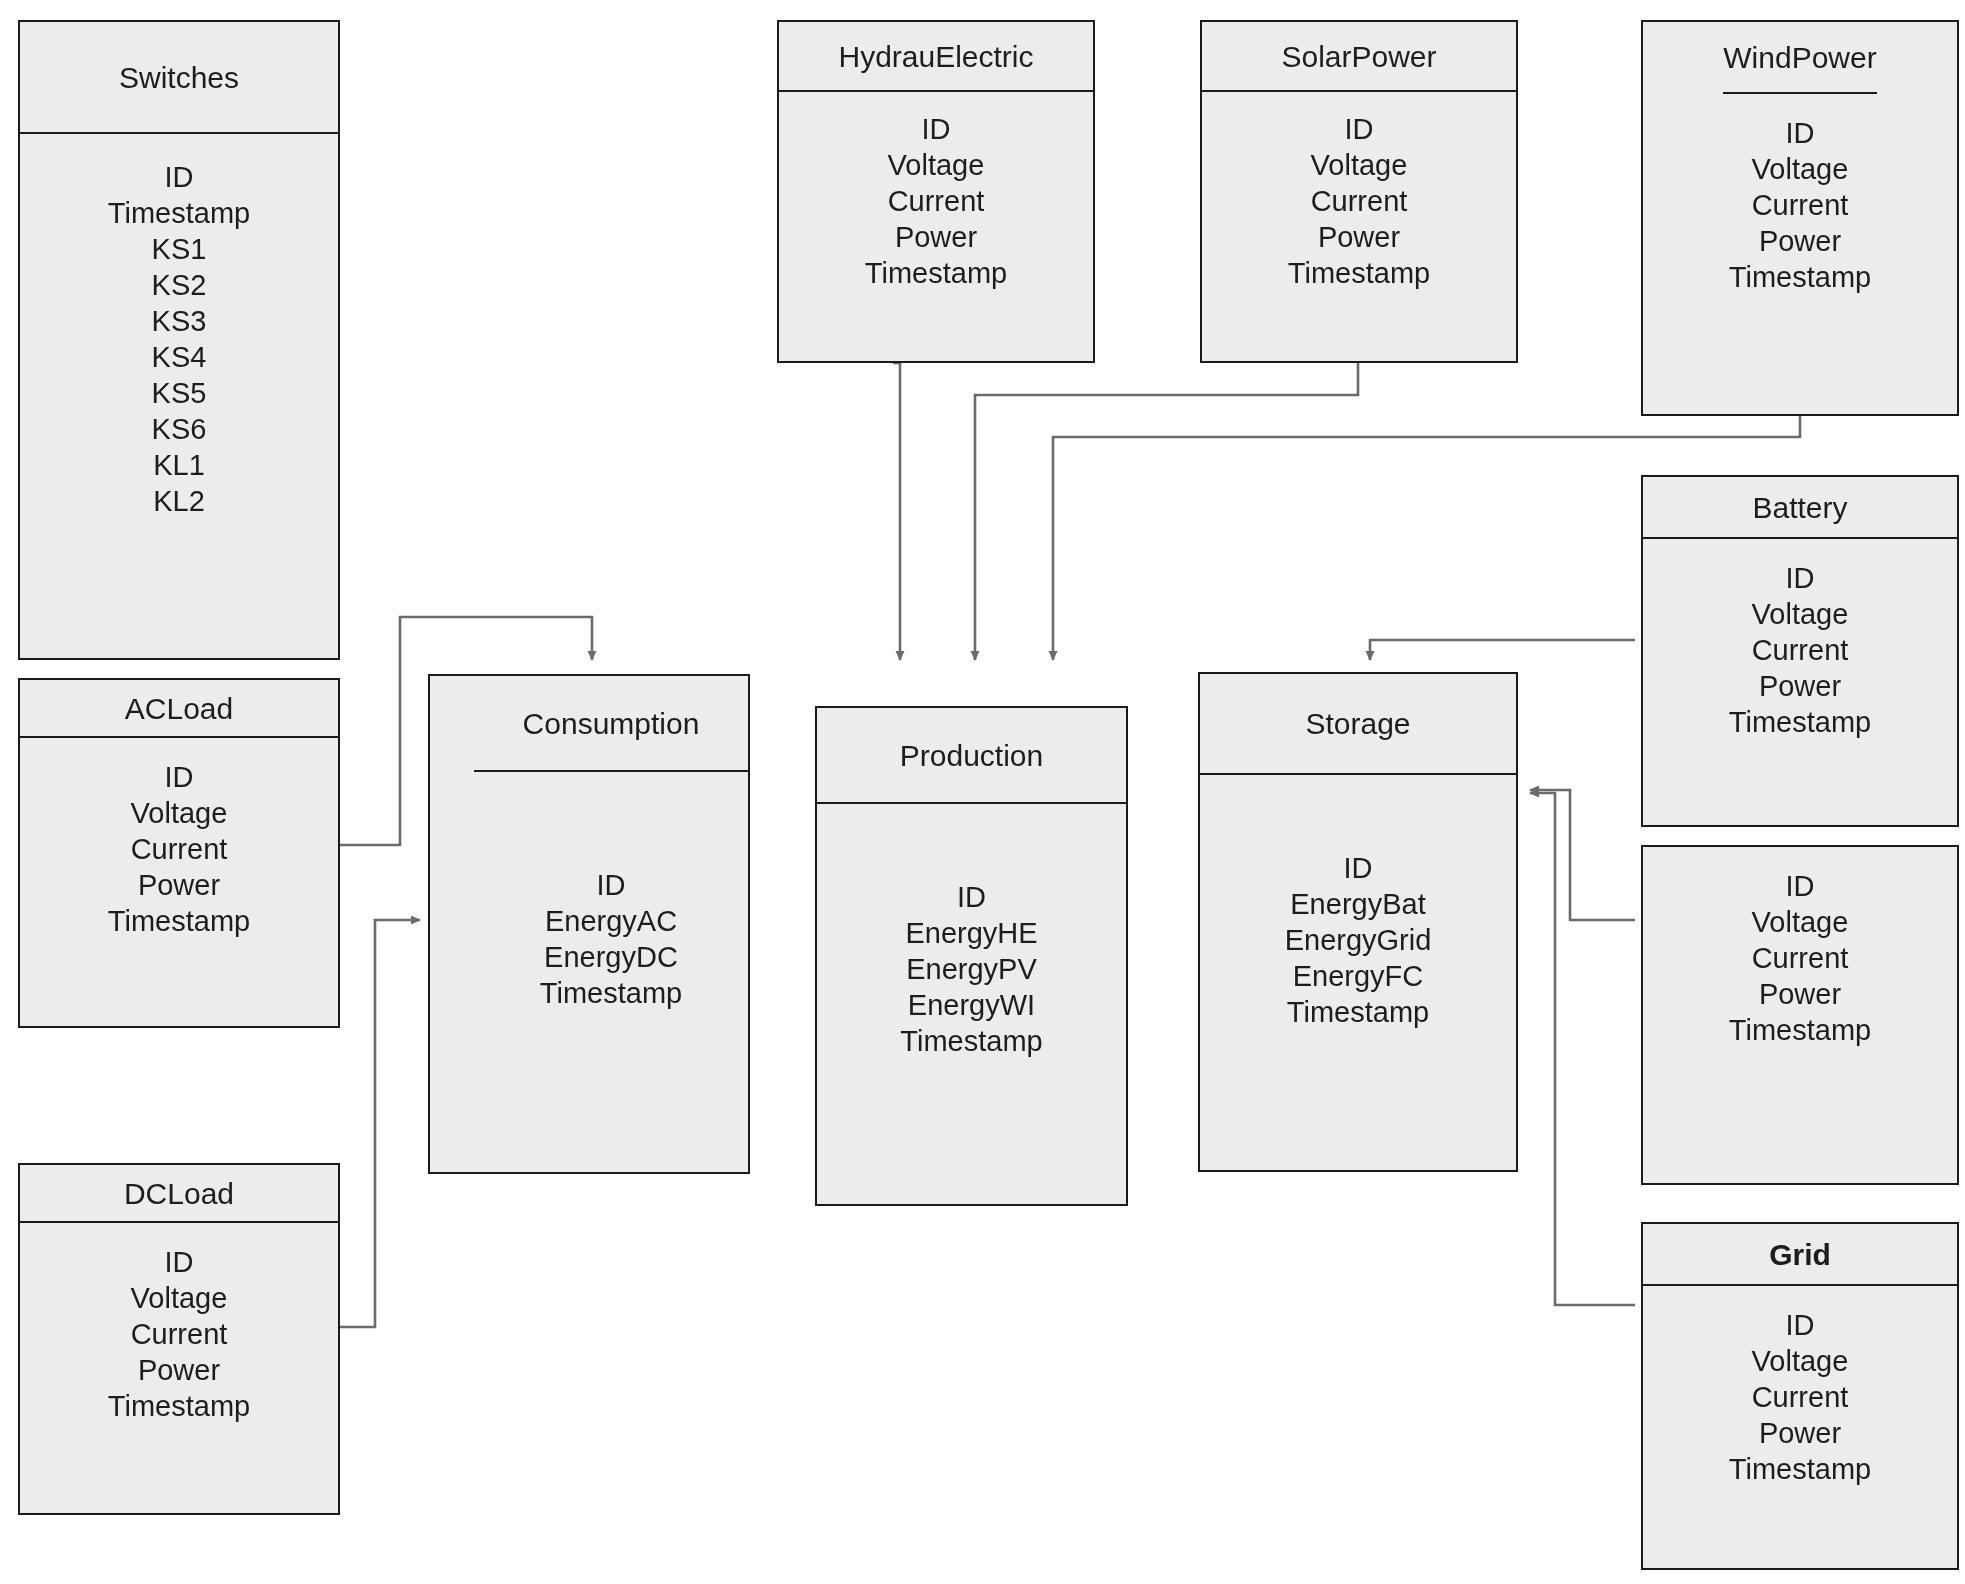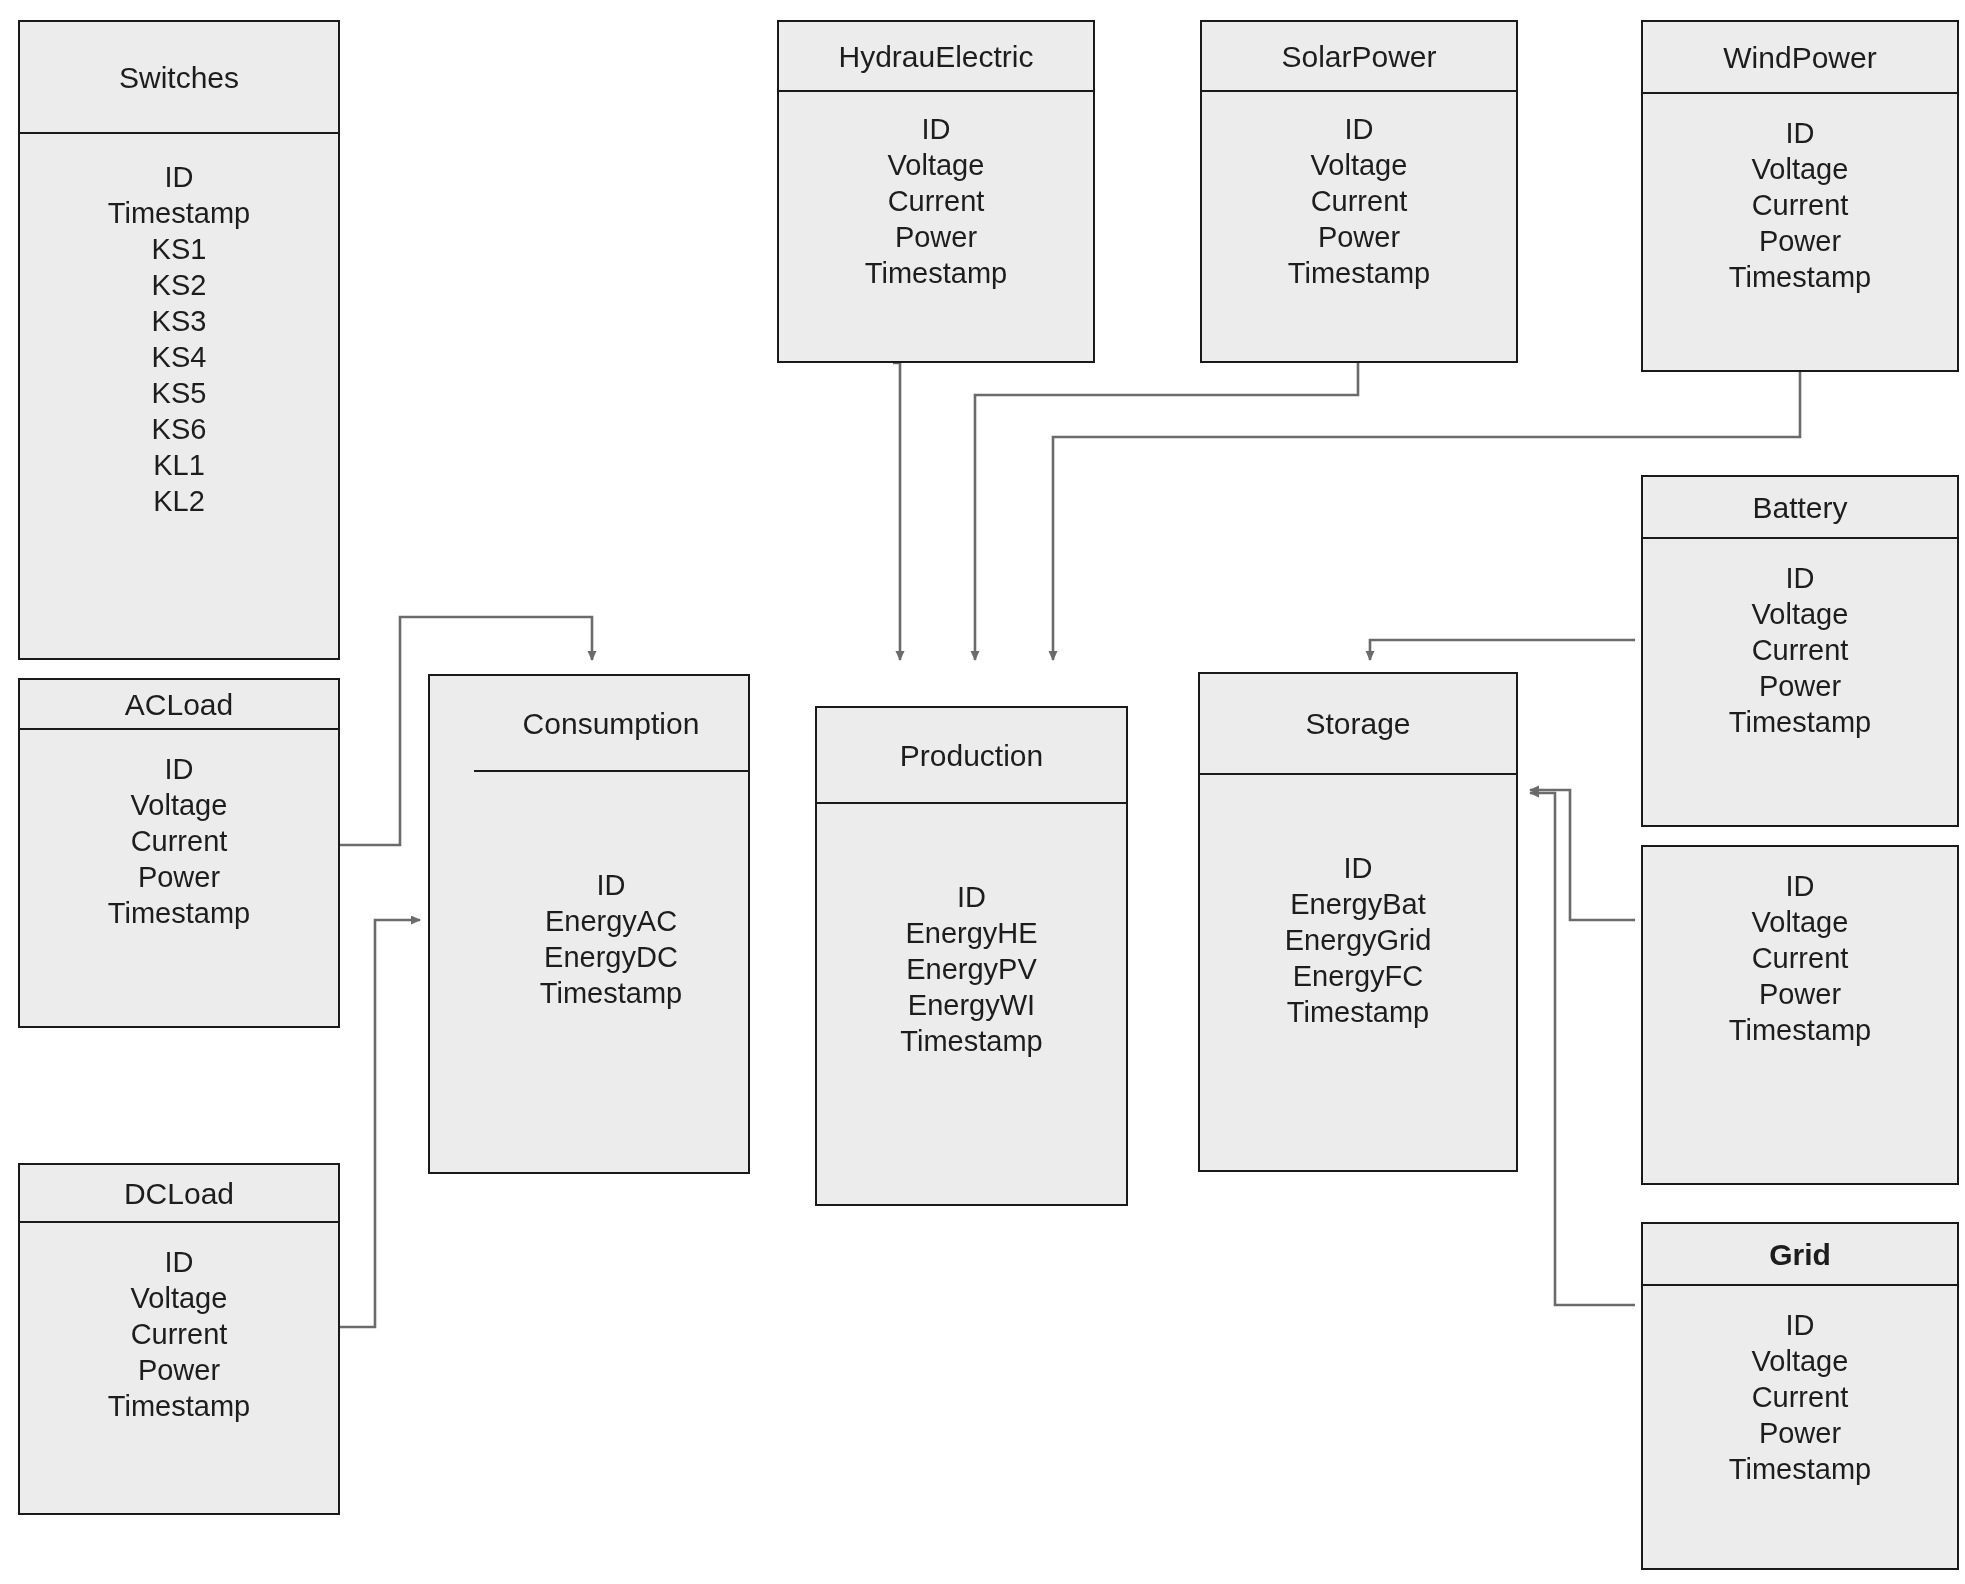--- a/index.html
+++ b/index.html
@@ -96,21 +96,21 @@
       <span class="attr">KS3</span>
       <span class="attr">KS4</span>
       <span class="attr">KS5</span>
       <span class="attr">KS6</span>
       <span class="attr">KL1</span>
       <span class="attr">KL2</span>
     </div>
   </div>
 
   <div class="entity" style="left:18px;top:678px;width:322px;height:350px;">
-    <div class="entity-header" style="height:50px;">
+    <div class="entity-header" style="height:58px;">
       <span class="entity-title">ACLoad</span>
     </div>
     <div class="entity-body" style="padding-top:22px;">
       <span class="attr">ID</span>
       <span class="attr">Voltage</span>
       <span class="attr">Current</span>
       <span class="attr">Power</span>
       <span class="attr">Timestamp</span>
     </div>
   </div>
@@ -147,21 +147,21 @@
     </div>
     <div class="entity-body" style="padding-top:20px;">
       <span class="attr">ID</span>
       <span class="attr">Voltage</span>
       <span class="attr">Current</span>
       <span class="attr">Power</span>
       <span class="attr">Timestamp</span>
     </div>
   </div>
 
-  <div class="entity" style="left:1641px;top:20px;width:318px;height:352px;">
+  <div class="entity" style="left:1641px;top:20px;width:318px;height:396px;align-items:center;">
     <div class="entity-header" style="height:72px;">
       <span class="entity-title">WindPower</span>
     </div>
     <div class="entity-body" style="padding-top:22px;">
       <span class="attr">ID</span>
       <span class="attr">Voltage</span>
       <span class="attr">Current</span>
       <span class="attr">Power</span>
       <span class="attr">Timestamp</span>
     </div>

